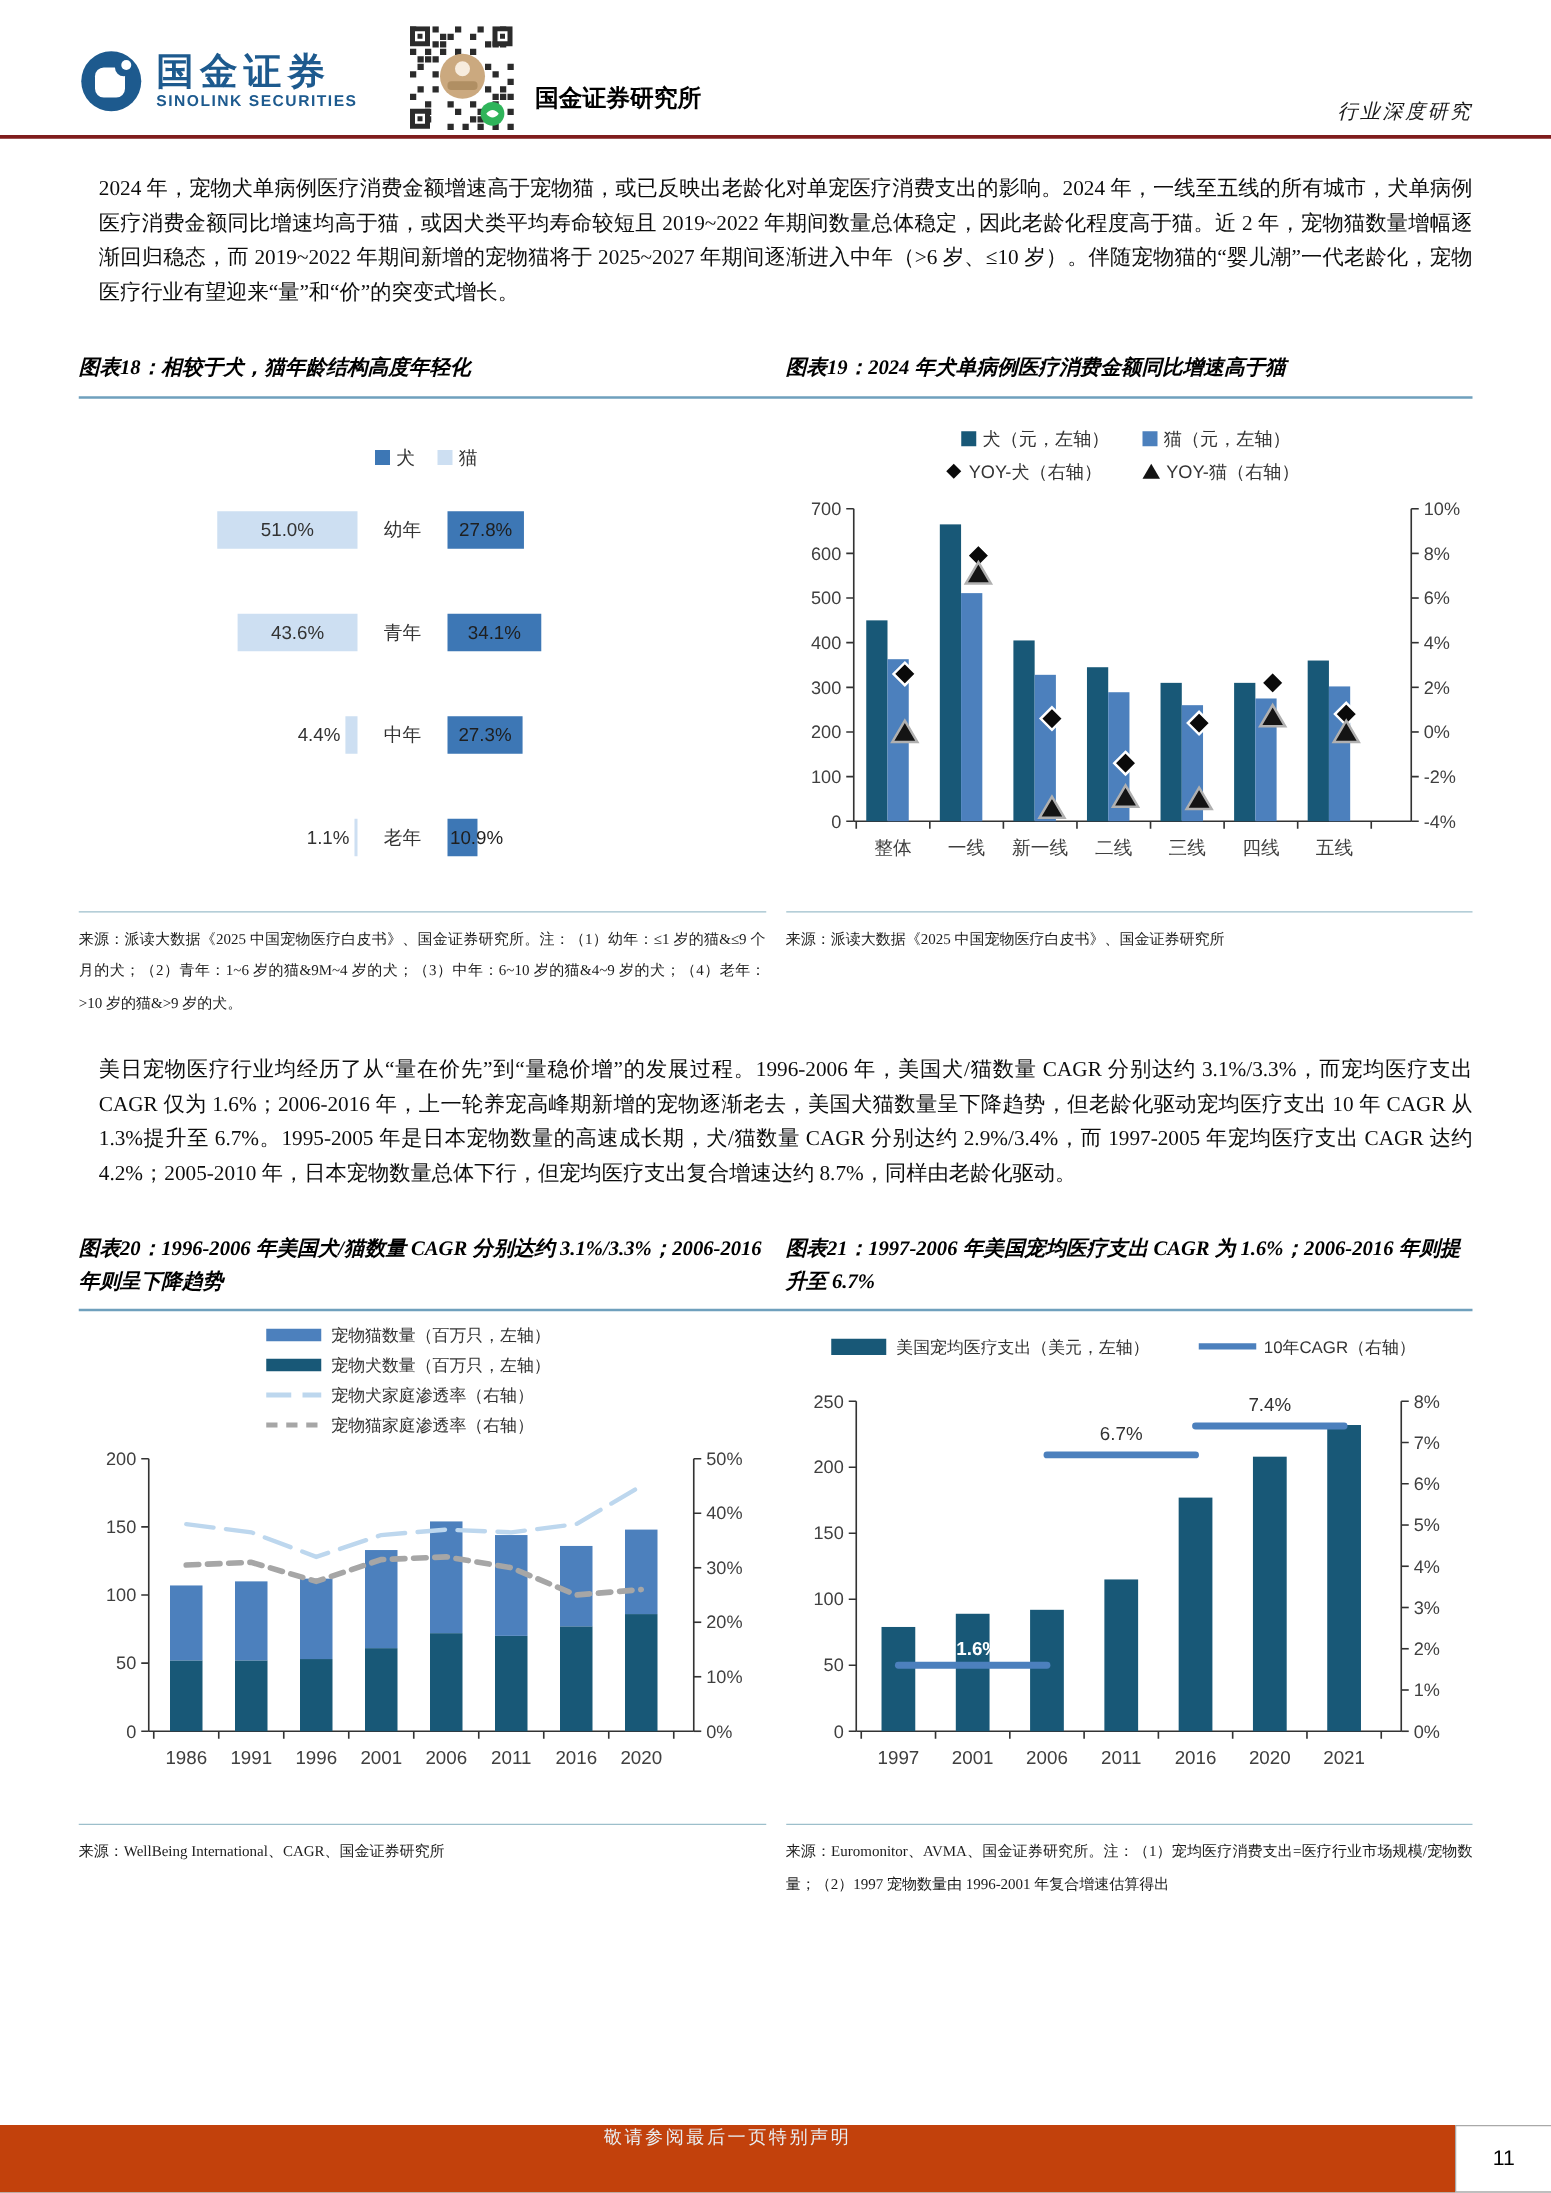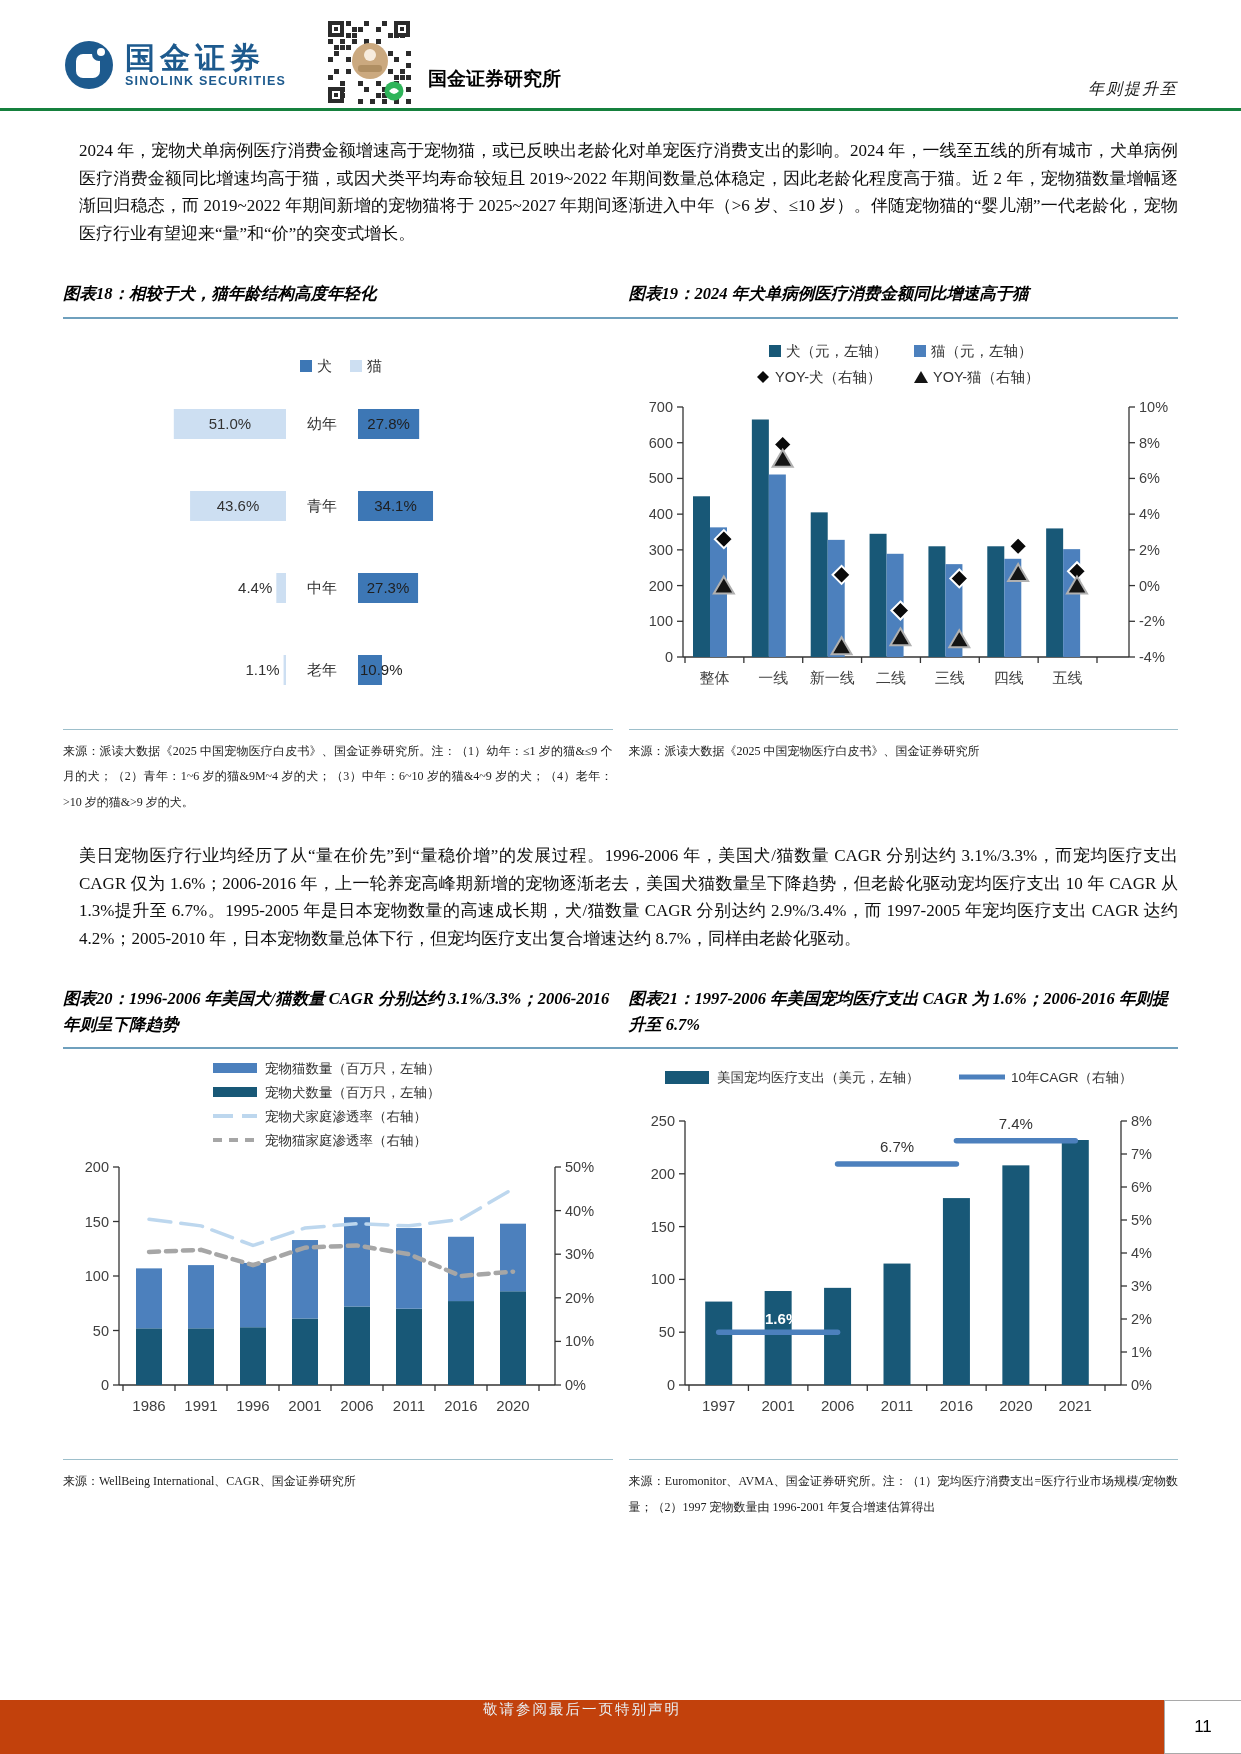--- a/index.html
+++ b/index.html
@@ -1,21 +1,21 @@
 <!DOCTYPE html>
 <html><head>
 <meta charset="utf-8">
 <style>
   html,body{margin:0;padding:0;background:#888;}
   .page{position:relative;width:1241px;height:1754px;background:#ffffff;margin:0 auto;
         font-family:"Liberation Sans",sans-serif;color:#111;overflow:hidden;}
   .content{padding:0 63px;}
   
   header{display:flex;align-items:center;padding:22px 63px 0 63px;height:86px;
-         border-bottom:3px solid #15803d;box-sizing:content-box;}
+         border-bottom:3px solid #7f1d1d;box-sizing:content-box;}
   .logo{display:flex;align-items:center;gap:10px;}
   .brand-cn{font-size:30px;font-weight:bold;color:#1D5A8E;letter-spacing:5px;line-height:1.05;}
   .brand-en{font-size:12.5px;font-weight:bold;color:#1D5A8E;letter-spacing:1.2px;}
   .qr{margin-left:42px;}
   .qr-caption{margin-left:16px;align-self:flex-end;padding-bottom:16px;
               font-size:19px;font-weight:bold;color:#000;}
   .report-type{margin-left:auto;align-self:flex-end;padding-bottom:8px;font-size:16px;color:#1a1a1a;
                font-family:"Liberation Serif",serif;font-style:italic;letter-spacing:2px;}
   
   .para{margin:26px 0 0 16px;font-size:17px;line-height:1.62;text-align:justify;color:#0d0d0d;
@@ -125,21 +125,21 @@
           <rect x="4" y="70" width="8" height="8" fill="#ffffff"></rect>
           <rect x="6" y="72" width="4" height="4" fill="#2b2b2b"></rect>
           <circle cx="42" cy="40" r="18" fill="#CBA97F"></circle>
           <circle cx="42" cy="34" r="6" fill="#fff8ee" opacity="0.85"></circle>
           <rect x="30" y="44" width="24" height="7" rx="3" fill="#b08f63"></rect>
           <circle cx="66" cy="70" r="9.5" fill="#2FB45A"></circle>
           <path d="M61 70 q5 -6 10 0 q-5 6 -10 0" fill="#ffffff"></path>
         </svg>
     </div>
     <div class="qr-caption">国金证券研究所</div>
-    <div class="report-type">年则提升至</div>
+    <div class="report-type">行业深度研究</div>
   </header>
 
   <div class="content">
 
     <p class="para">2024 年，宠物犬单病例医疗消费金额增速高于宠物猫，或已反映出老龄化对单宠医疗消费支出的影响。2024 年，一线至五线的所有城市，犬单病例医疗消费金额同比增速均高于猫，或因犬类平均寿命较短且 2019~2022 年期间数量总体稳定，因此老龄化程度高于猫。近 2 年，宠物猫数量增幅逐渐回归稳态，而 2019~2022 年期间新增的宠物猫将于 2025~2027 年期间逐渐进入中年（&gt;6 岁、≤10 岁）。伴随宠物猫的“婴儿潮”一代老龄化，宠物医疗行业有望迎来“量”和“价”的突变式增长。</p>
 
     <div class="figtitles">
       <div class="figtitle">图表18：相较于犬，猫年龄结构高度年轻化</div>
       <div class="figtitle">图表19：2024 年犬单病例医疗消费金额同比增速高于猫</div>
     </div>

